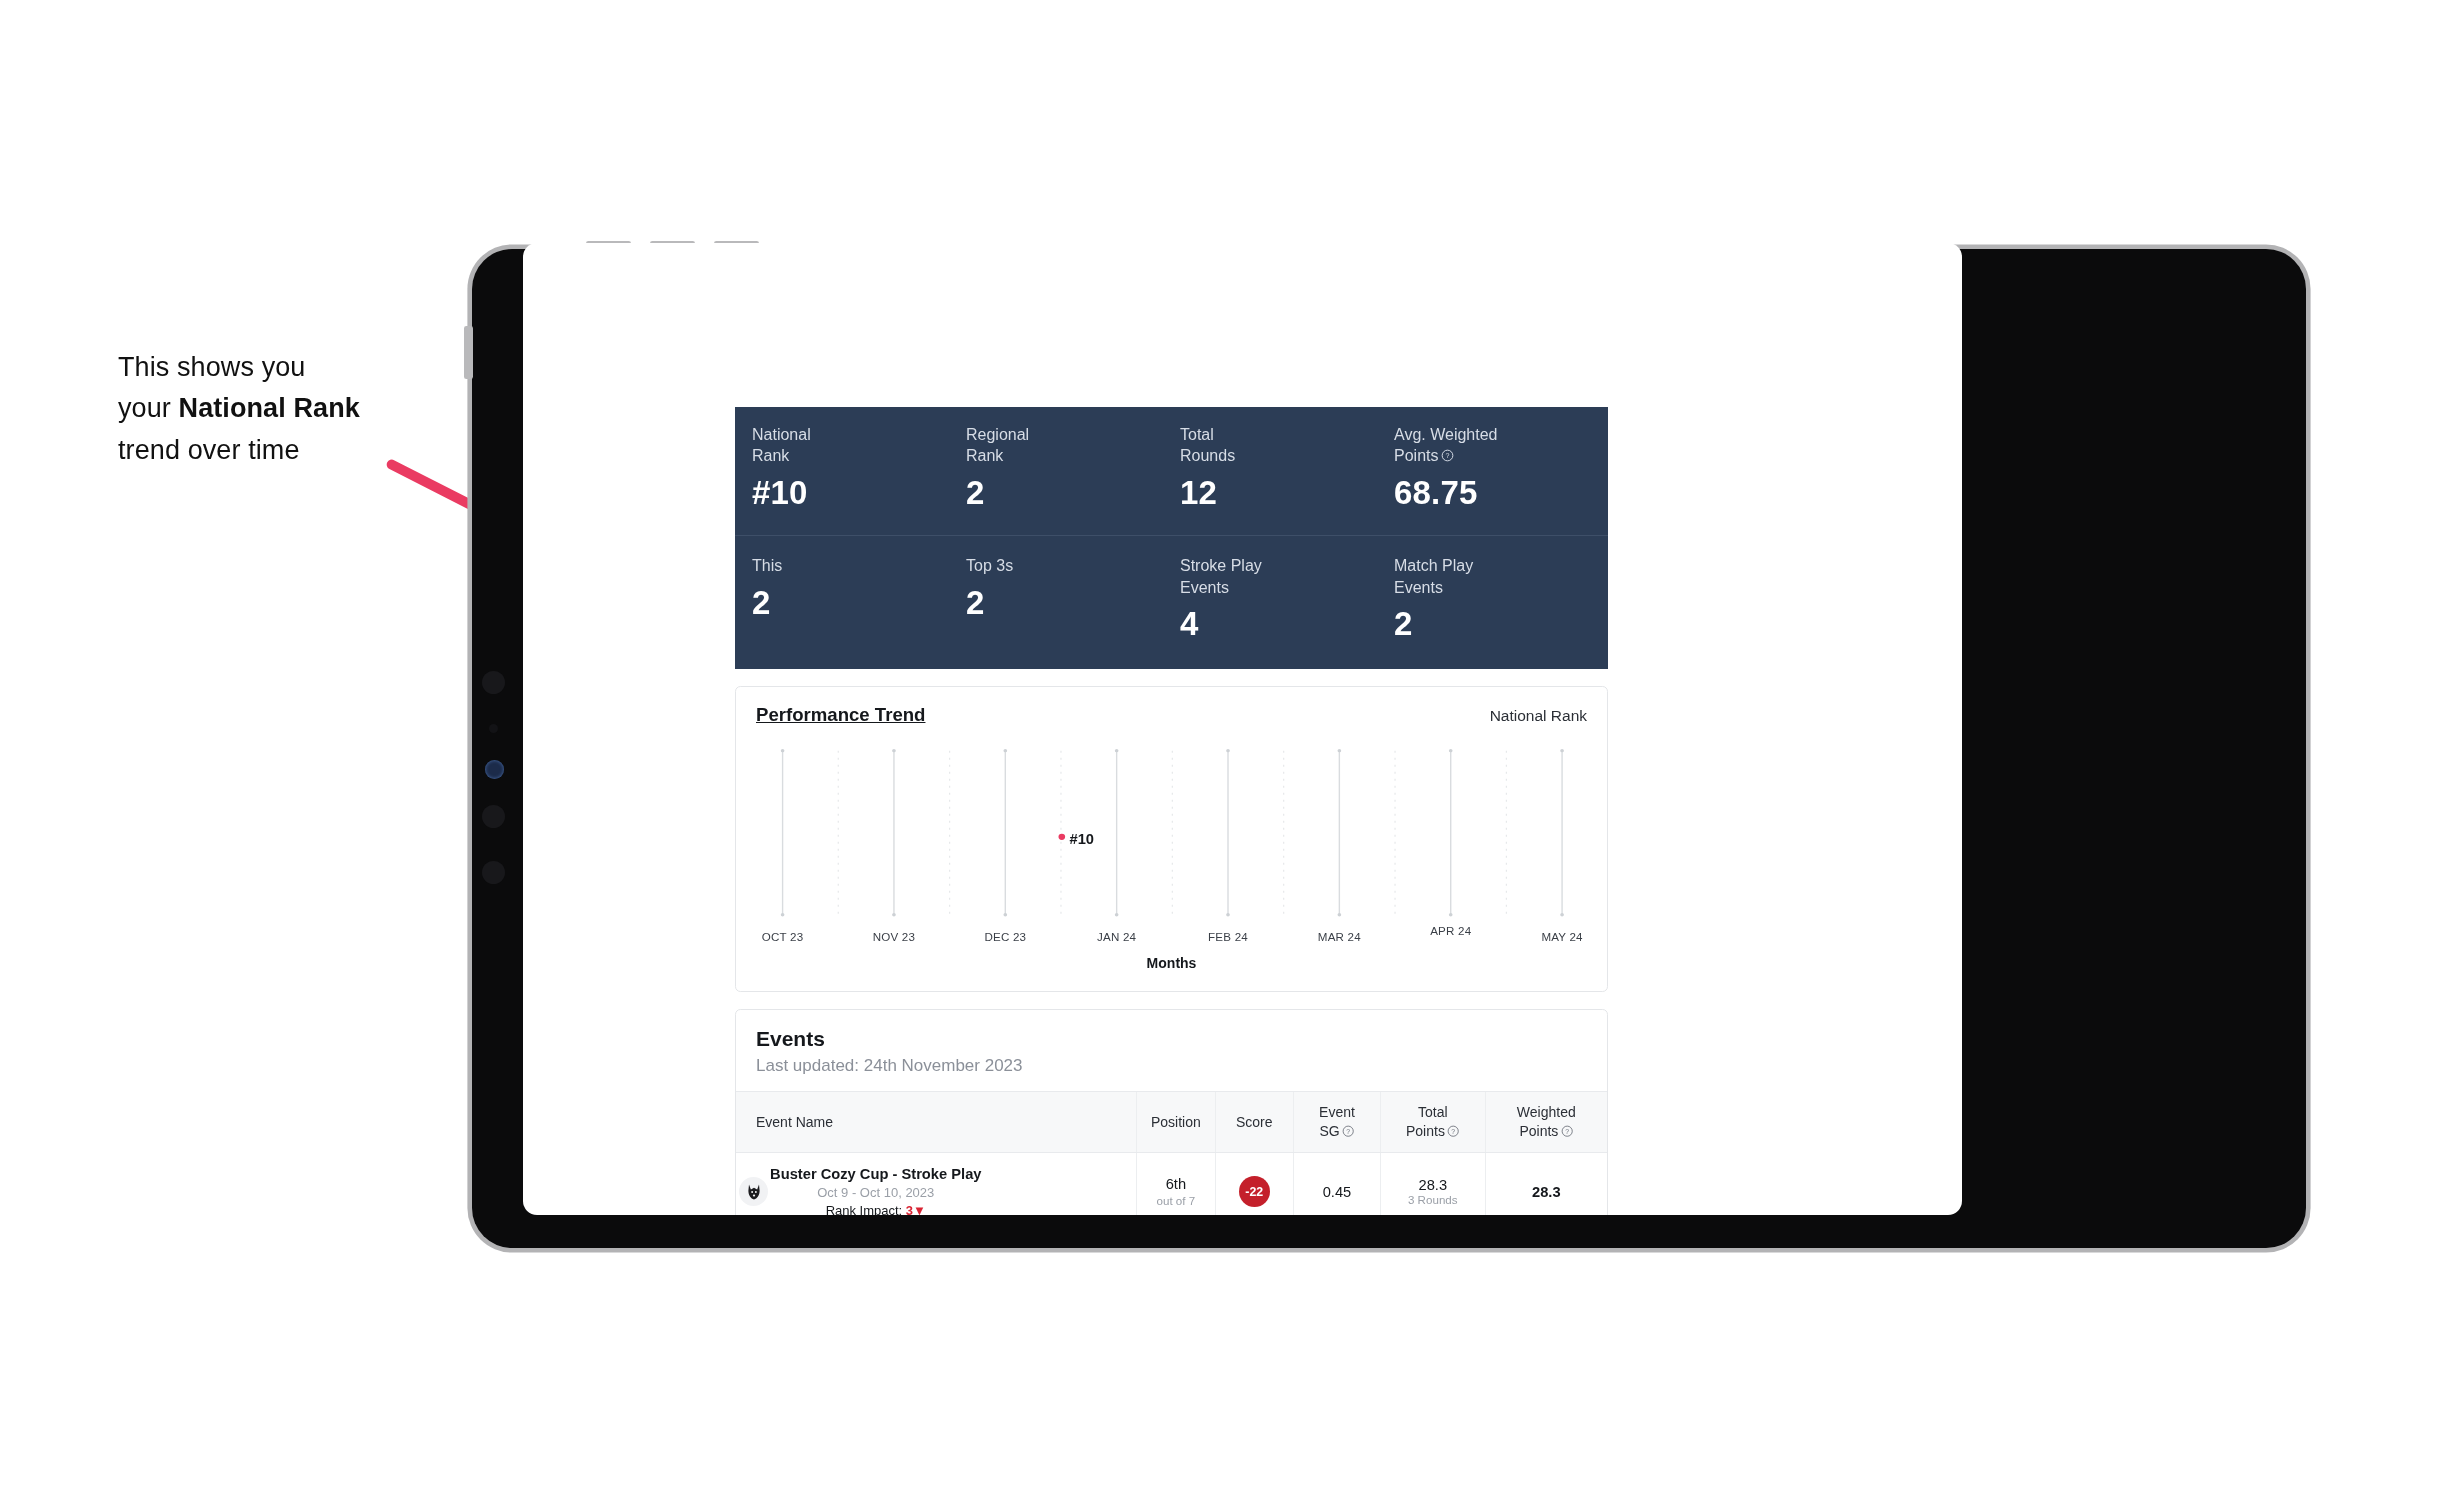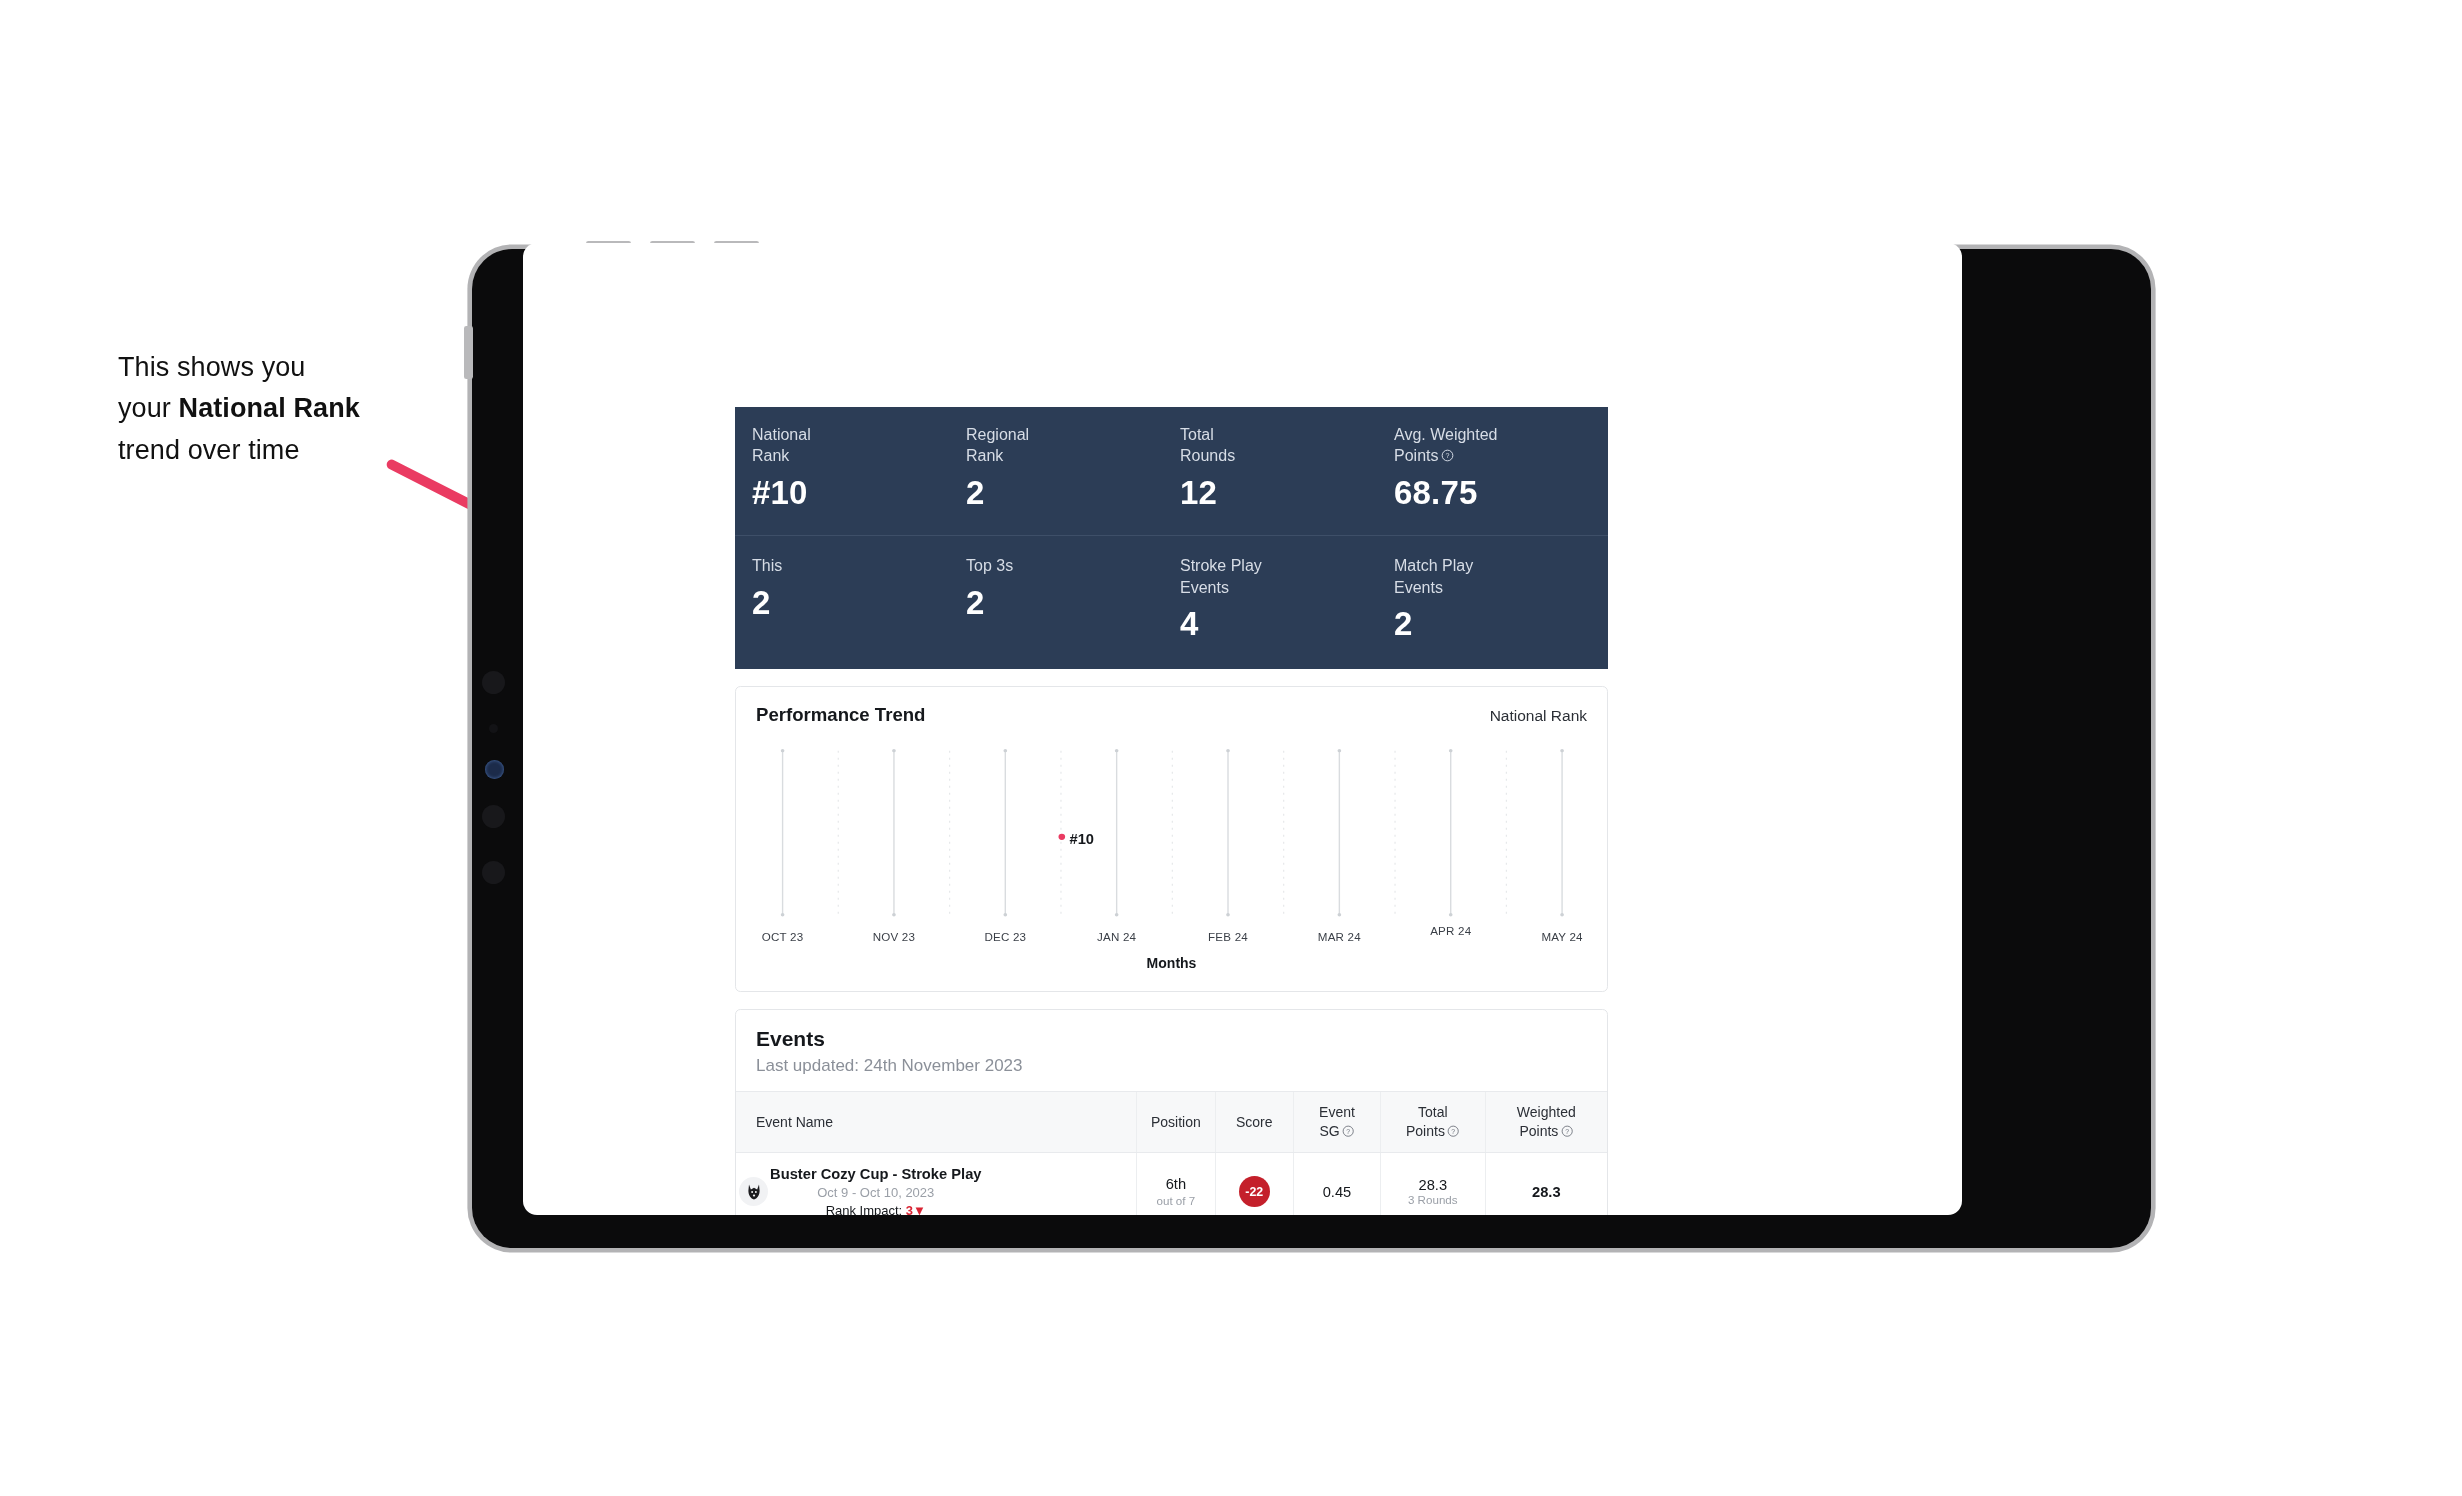--- a/index.html
+++ b/index.html
@@ -17,21 +17,21 @@
     font-size:27px;line-height:1.53;color:#111111;
     letter-spacing:0.1px;
   }
   #annotation b{font-weight:700;}
 
   #arrow-layer{position:absolute;left:0;top:0;width:2462px;height:1496px;pointer-events:none;}
 
   
   #tablet{
     position:absolute;left:472px;top:249px;
-    width:1679px;height:999px;
+    width:1834px;height:999px;
     background:#0b0b0c;
     border-radius:40px;
     box-shadow:0 0 0 4.6px #b3b3b5;
   }
   .edge-btn{position:absolute;background:#b9b9bb;border-radius:2.3px;}
   #btn-top-1{left:114px;top:-7.7px;width:45px;height:8.5px;}
   #btn-top-2{left:178px;top:-7.7px;width:45px;height:8.5px;}
   #btn-top-3{left:242px;top:-7.7px;width:45px;height:8.5px;}
   #btn-left-1{left:-7.7px;top:77px;width:8.5px;height:53px;}
 
@@ -74,21 +74,21 @@
   .card{
     background:#ffffff;
     border:0.8px solid #e4e6e9;
     border-radius:5.4px;
     margin-top:17px;
   }
 
   
   #trend-head{display:flex;align-items:baseline;justify-content:space-between;
               padding:17px 20px 0 20px;}
-  #trend-title{font-size:18.6px;font-weight:700;color:#15181c;}
+  #trend-title{font-size:18.6px;font-weight:700;color:#15181c;text-decoration:underline;}
   #trend-legend{font-size:15.5px;color:#2b2f36;}
   #chart-wrap{position:relative;height:178px;margin:20px 20px 0 20px;}
   #chart-svg{display:block;width:100%;height:100%;}
   #point-label{
     position:absolute;font-size:14.7px;font-weight:700;color:#15181c;
     white-space:nowrap;
   }
   #x-axis{position:relative;height:26px;margin:0 20px;}
   .x-tick{
     position:absolute;transform:translateX(-50%);

